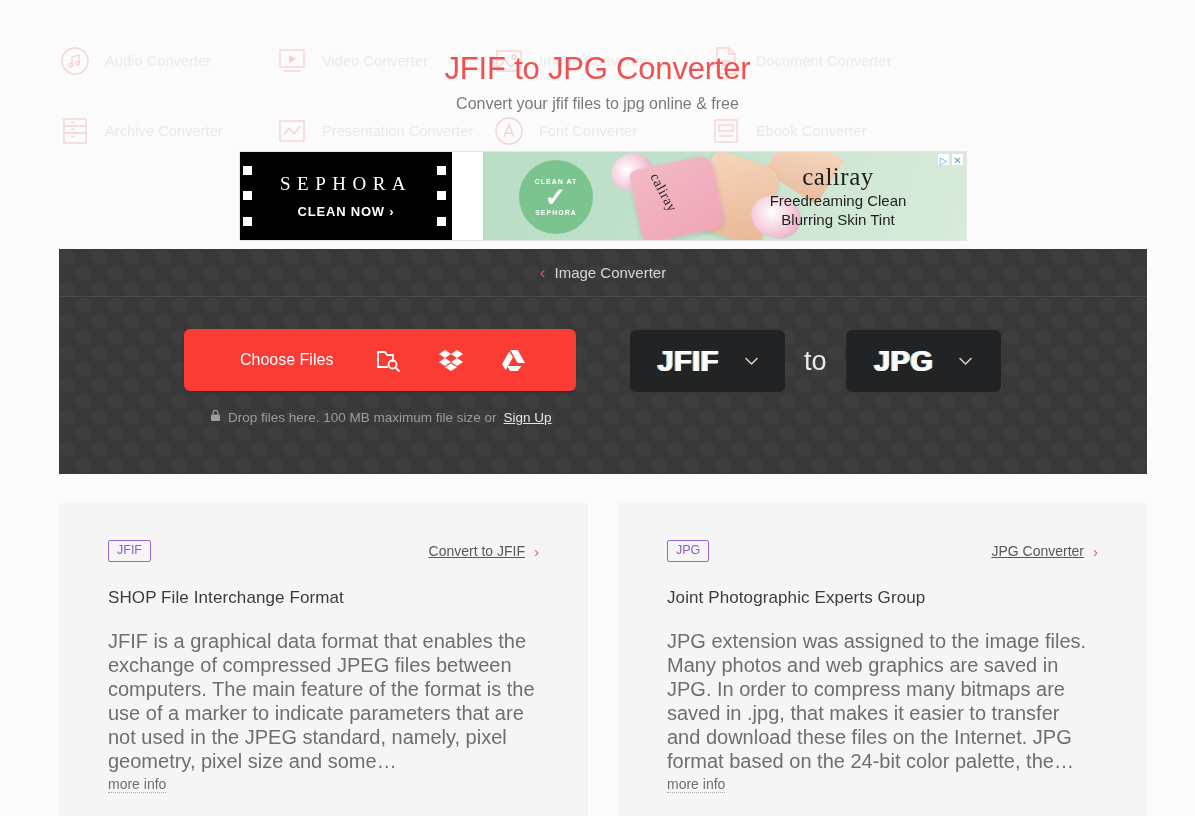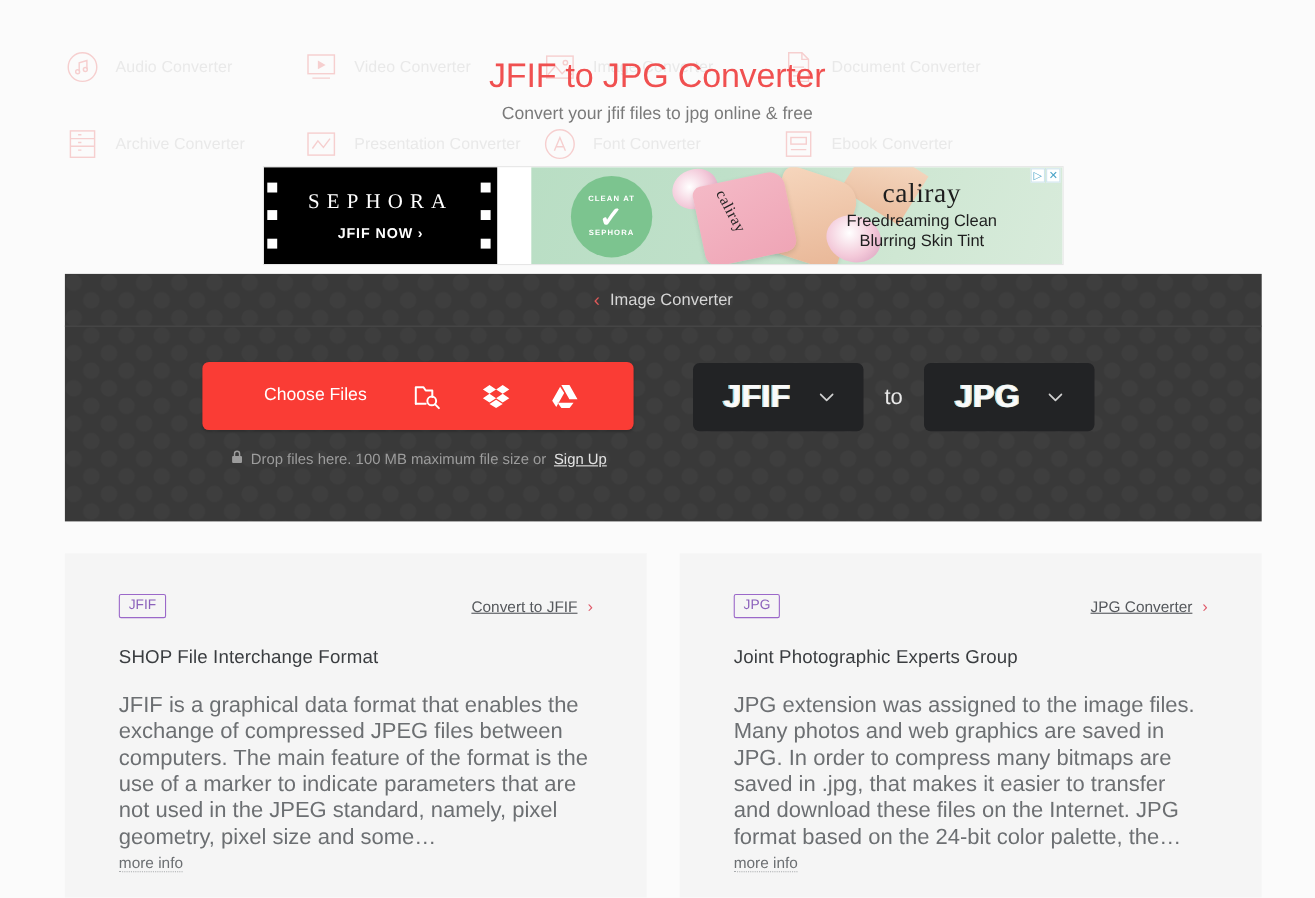--- a/index.html
+++ b/index.html
@@ -174,21 +174,21 @@
   .fmt-box {
     width: 155px; height: 62px; background: #222325; border-radius: 6px;
     display: flex; align-items: center; justify-content: center; gap: 26px;
     cursor: pointer;
   }
   .fmt-label {
     font-size: 29px; font-weight: 700; color: #fafafa; letter-spacing: .4px;
     text-shadow: -1.2px 0 #8fd8ef, 1.2px 0 #f7dfae;
   }
   .fmt-chev { color: #d0d0d0; font-size: 13px; }
-  .fmt-to { color: #e9e9e9; font-size: 20px; }
+  .fmt-to { color: #e9e9e9; font-size: 27px; }
 
   
   .cards {
     position: absolute; left: 59px; top: 503px; width: 1088px;
     display: flex; gap: 30px;
   }
   .card {
     width: 529px; min-height: 282px; background: #f5f5f5;
     padding: 37px 49px 30px 49px;
   }
@@ -315,21 +315,21 @@
             <i></i>
             <i></i>
             <i></i>
           </div>
         <div class="ad-sprockets-r">
             <i></i>
             <i></i>
             <i></i>
           </div>
         <div class="ad-brand">SEPHORA</div>
-        <div class="ad-cta">JFIF NOW ›</div>
+        <div class="ad-cta">CLEAN NOW ›</div>
       </div>
       <div class="ad-right">
         <div class="ad-orchid1"></div>
         <div class="ad-prod3"></div>
         <div class="ad-prod2"></div>
         <div class="ad-prod1">
           <span>caliray</span>
         </div>
         <div class="ad-orchid2"></div>
         <div class="ad-seal">

